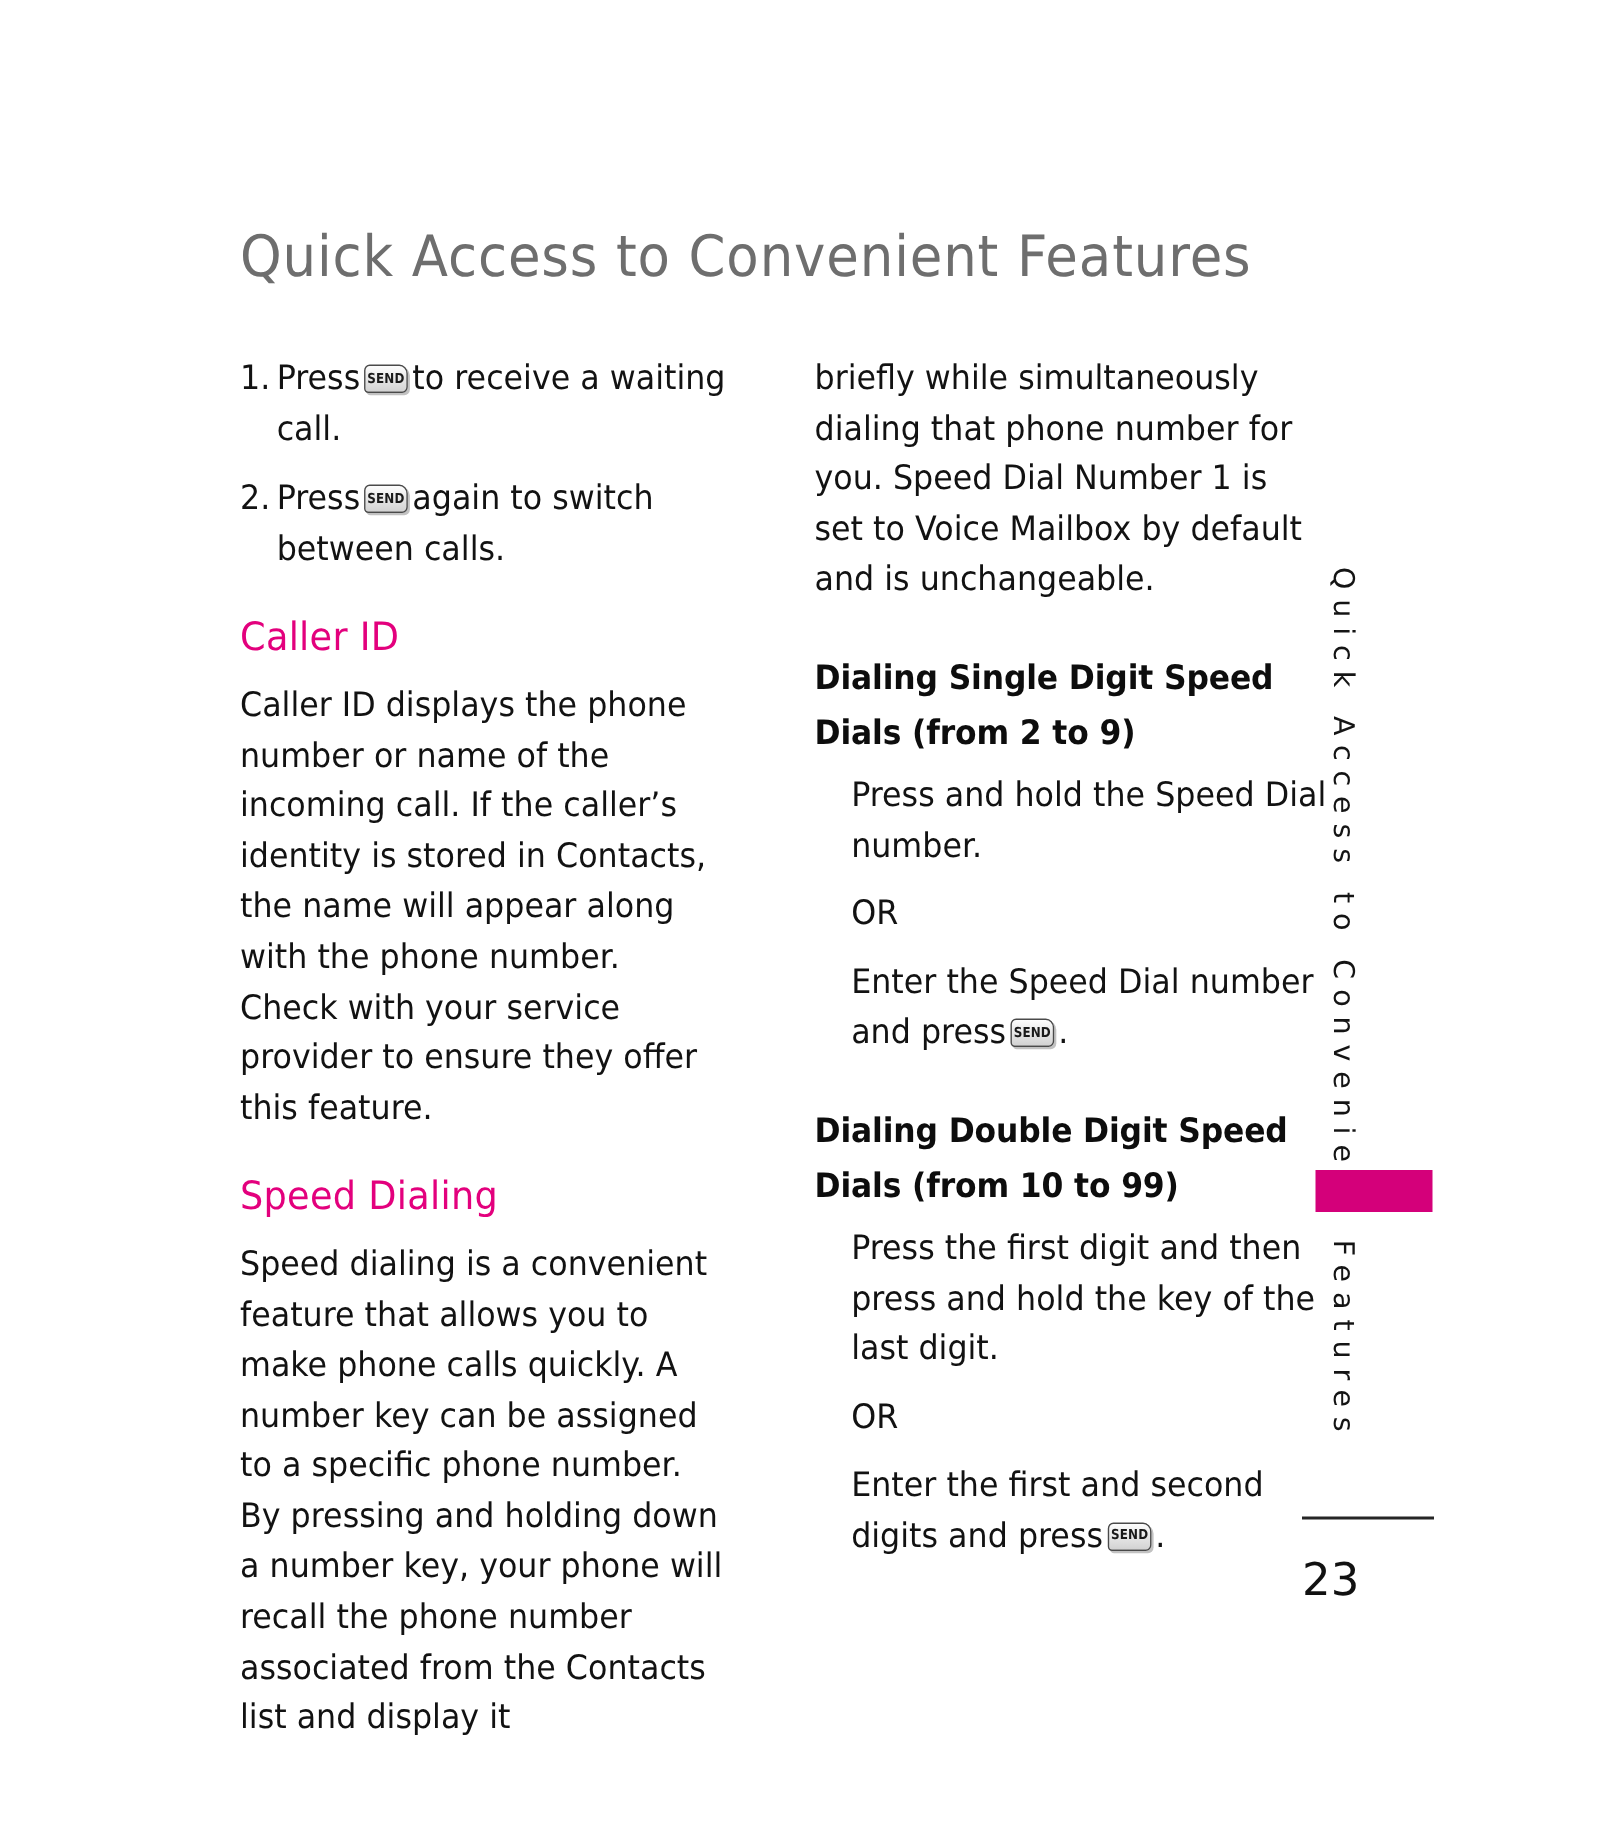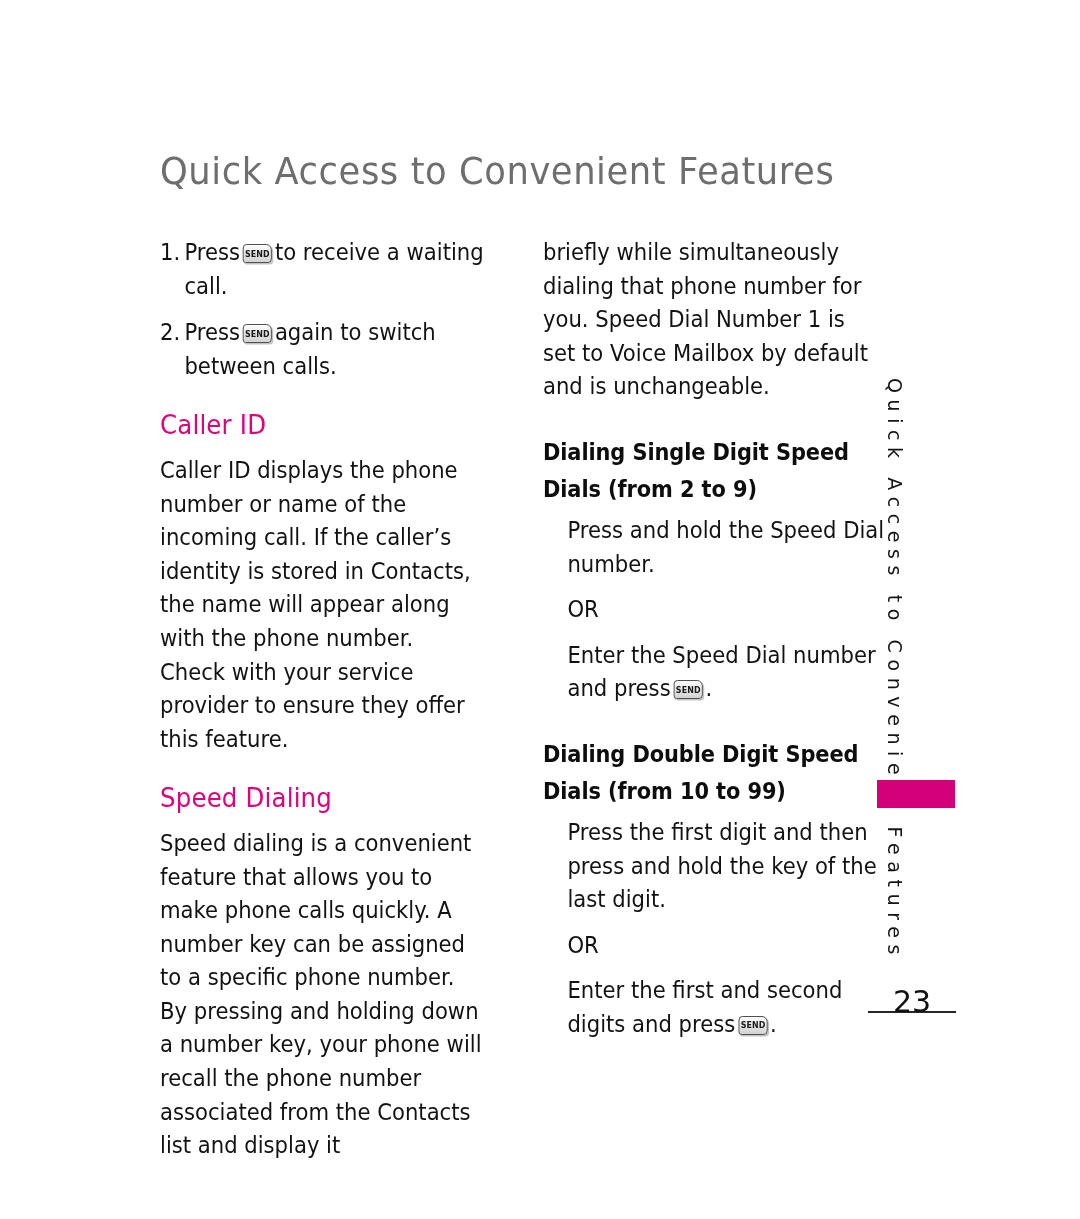--- a/index.html
+++ b/index.html
@@ -172,26 +172,26 @@
     position: absolute;
     left: 868px;
     top: 1011px;
     width: 88px;
     height: 2px;
     background: #262626;
   }
   .page-number {
     position: absolute;
     left: 868px;
-    top: 984px;
+    top: 1036px;
     width: 88px;
     font-family: "DejaVu Sans", sans-serif;
     font-size: 30px;
     color: #111111;
-    text-align: center;
+    text-align: left;
   }
 </style>
 </head>
 <body>
 
 <div class="page">
 
   <div class="page-title">Quick Access to Convenient Features</div>
 
   <div class="col col-left">

